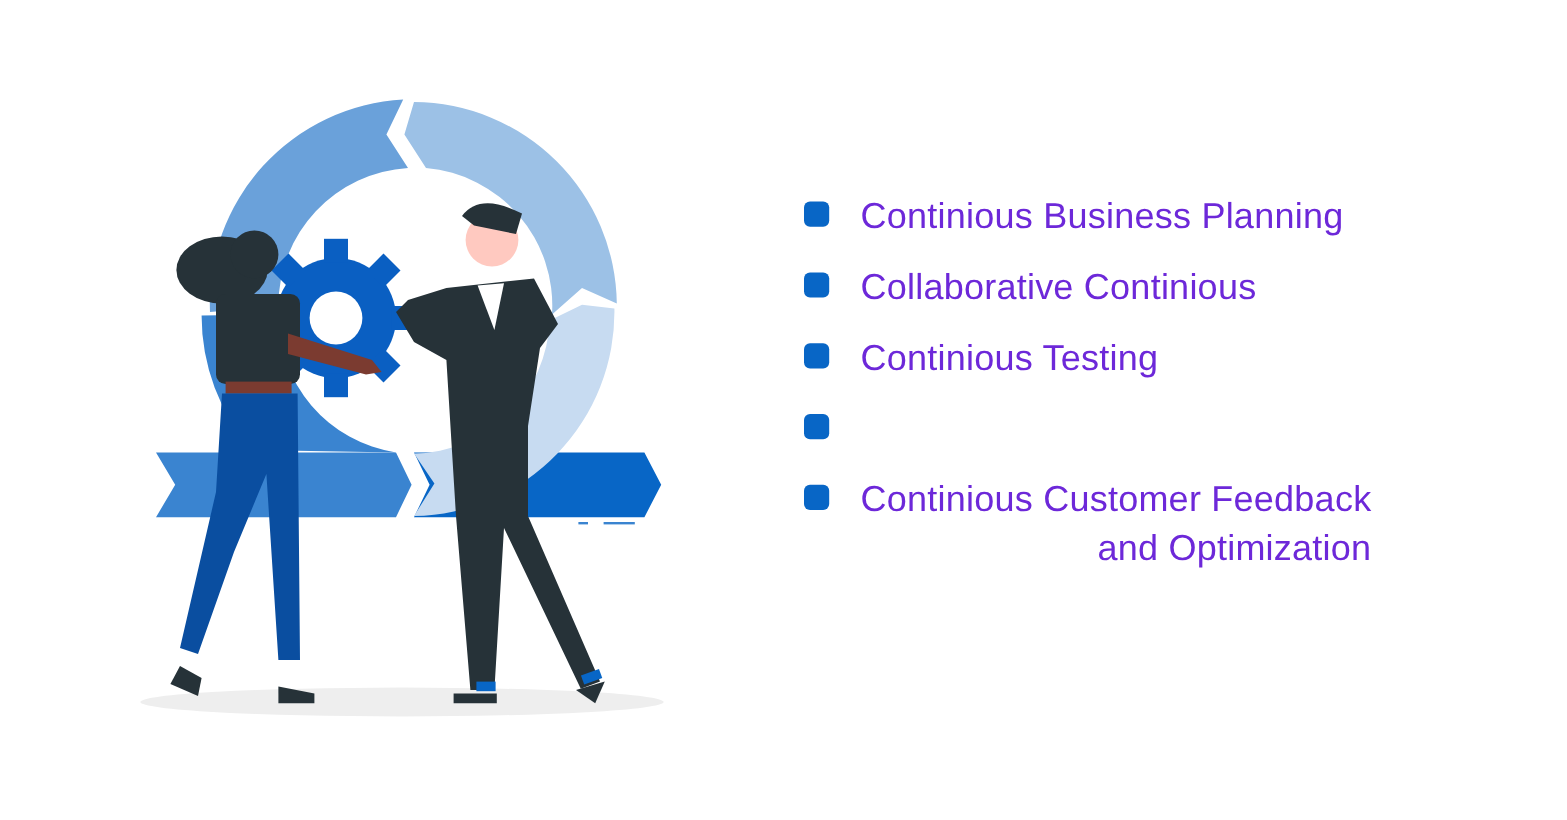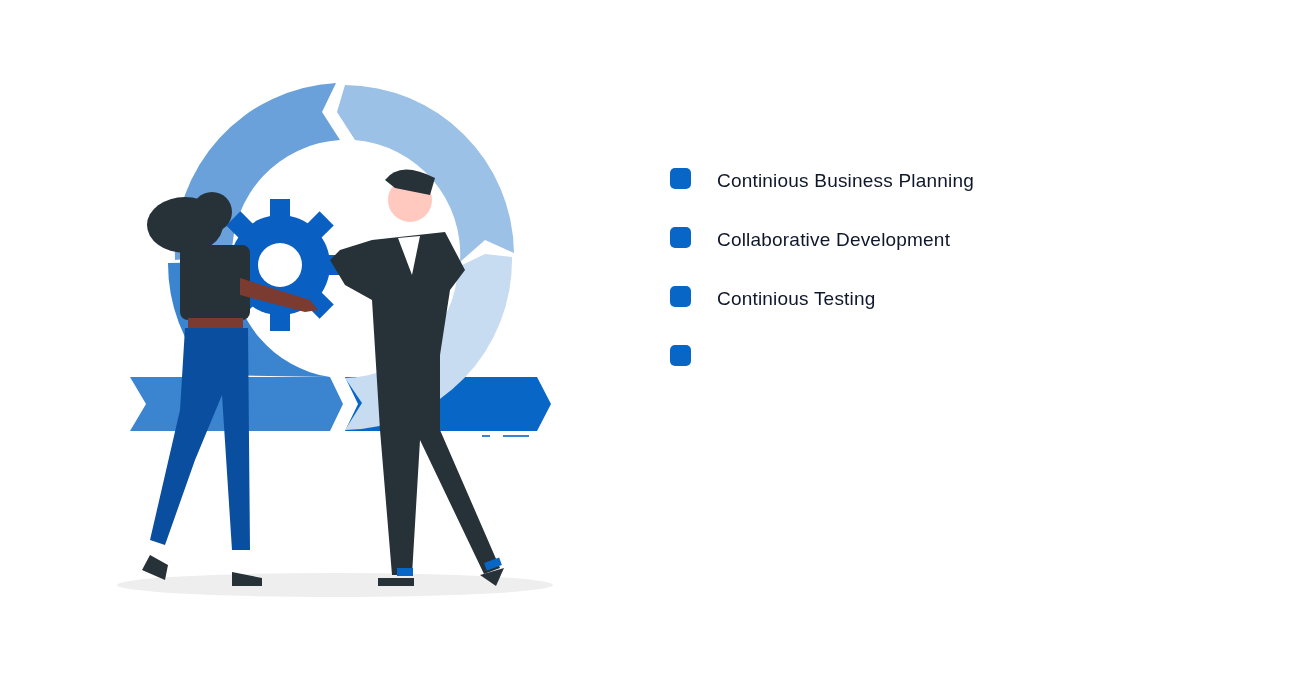--- a/index.html
+++ b/index.html
@@ -1,21 +1,21 @@
 <!DOCTYPE html>
 <html><head>
 <meta charset="utf-8">
 <style>
   html, body { margin:0; padding:0; }
   body { width:1306px; height:683px; background:#ffffff; position:relative; overflow:hidden; font-family:"Liberation Sans", sans-serif; }
   .illustration { position:absolute; left:0; top:0; width:600px; height:683px; }
   .list { position:absolute; left:670px; top:160px; width:560px; margin:0; padding:0; list-style:none; }
   .list-item { display:flex; align-items:flex-start; height:59px; }
   .bullet { width:21px; height:21px; border-radius:5px; background:#0866c6; margin-top:8px; margin-right:26px; flex:none; }
-  .label { font-size:19px; line-height:41px; color:#0f172a; letter-spacing:0.2px;text-align:right; }
+  .label { font-size:30px; line-height:41px; color:#6d28d9; letter-spacing:0.2px;text-align:right; }
   .label.multi { line-height:41px; }
 </style>
 </head>
 <body>
 
 <div class="illustration">
   <svg width="600" height="683" viewBox="0 0 600 683">
 
     <ellipse cx="335" cy="585" rx="218" ry="12" fill="#eeeeee"></ellipse>
 
@@ -65,22 +65,29 @@
   </svg>
 </div>
 
 <ul class="list">
   <li class="list-item">
     <span class="bullet"></span>
     <span class="label">Continious Business Planning</span>
   </li>
   <li class="list-item">
     <span class="bullet"></span>
-    <span class="label">Collaborative Development</span>
+    <span class="label">Collaborative Continious</span>
   </li>
   <li class="list-item">
     <span class="bullet"></span>
     <span class="label">Continious Testing</span>
   </li>
   <li class="list-item">
     <span class="bullet"></span>
   </li>
+  <li class="list-item">
+    <span class="bullet"></span>
+    <span class="label multi">
+      <span>Continious Customer Feedback</span><br>
+      <span>and Optimization</span>
+    </span>
+  </li>
 </ul>
 
 </body></html>

